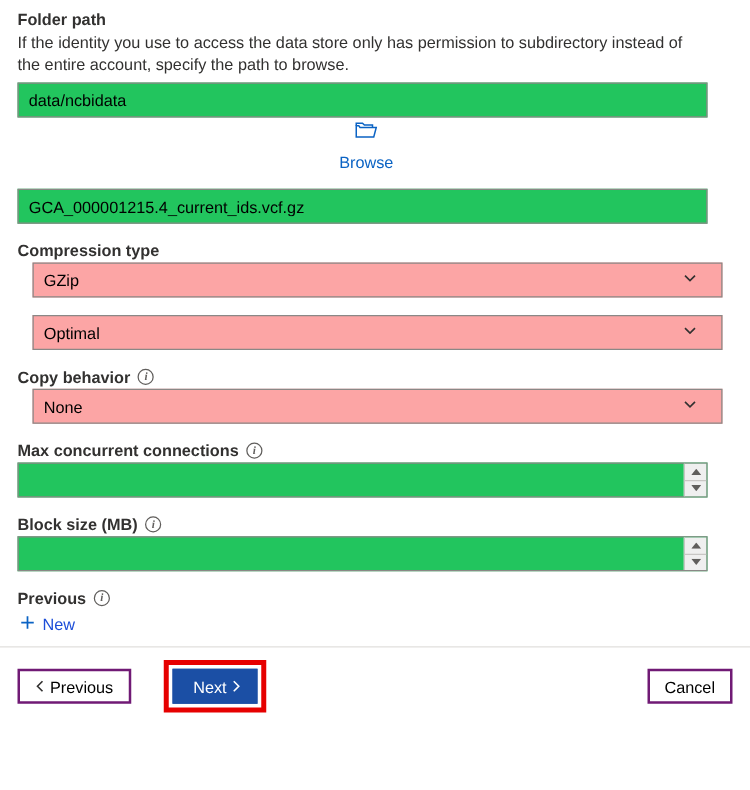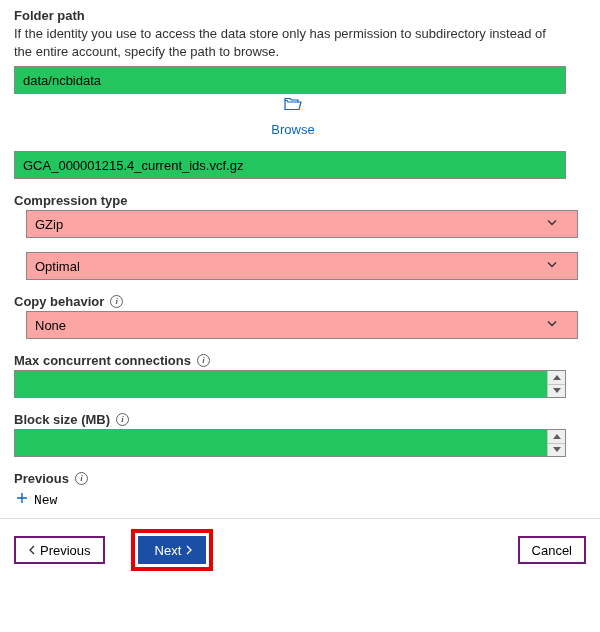--- a/index.html
+++ b/index.html
@@ -91,24 +91,23 @@
     cursor: pointer;
     flex-direction: column;
   }
   .browse-row .txt { font-size: 13px; color: #0b63c4; }
   .add-row {
     display: flex;
     align-items: center;
     gap: 6px;
     margin-top: 6px;
     margin-left: 2px;
-    color: #000000;
+    color: #1d4ed8;
     cursor: pointer;
     font-size: 13px;
-    font-family: Liberation Mono, monospace;
   }
   .info-icon {
     display: inline-flex;
     align-items: center;
     justify-content: center;
     width: 13px; height: 13px;
     border: 1px solid #605e5c;
     border-radius: 50%;
     font-size: 9px;
     font-style: italic;

